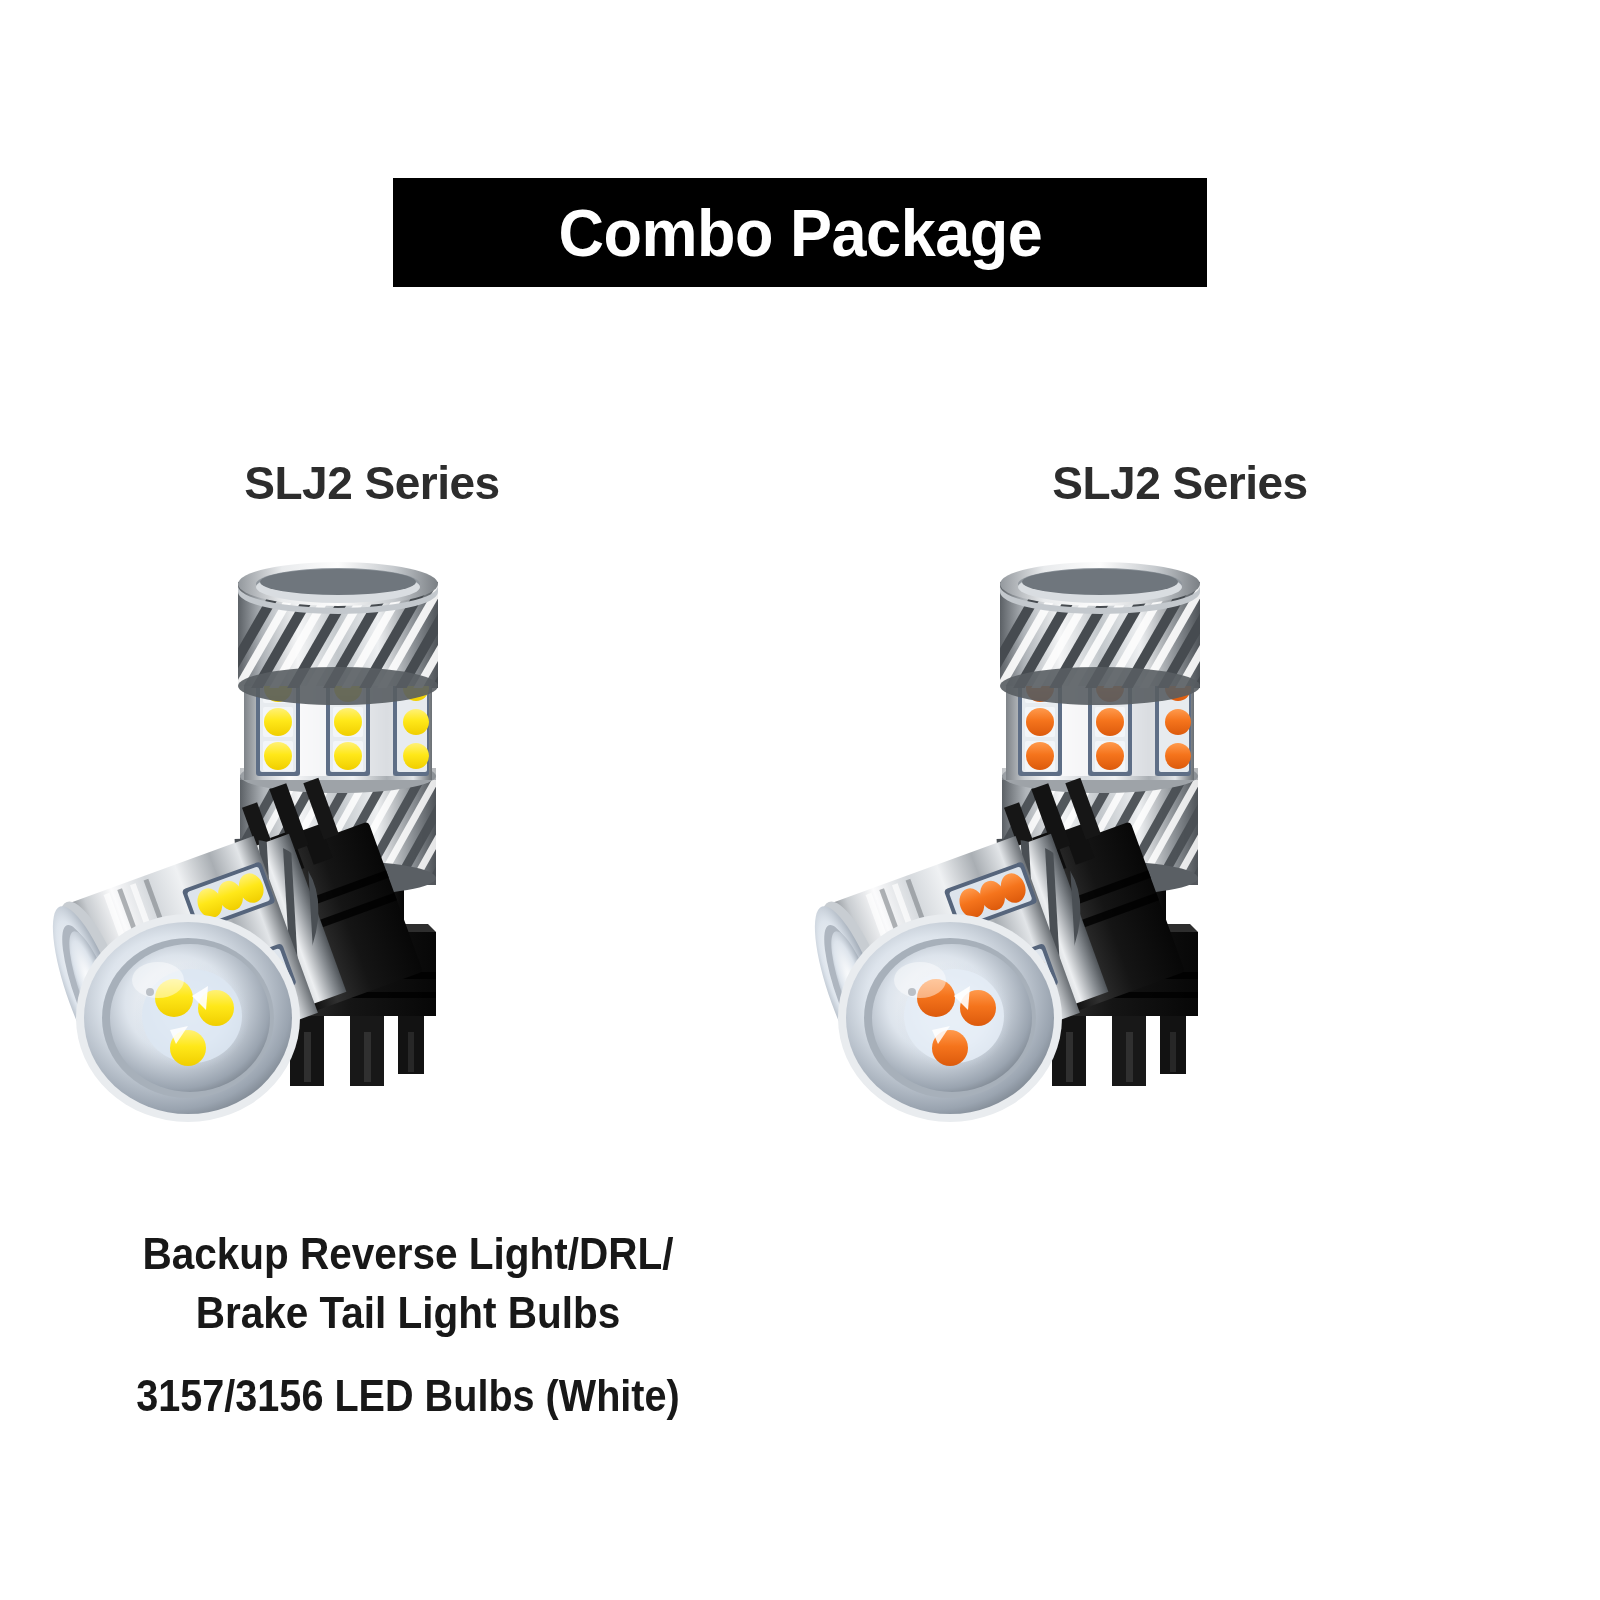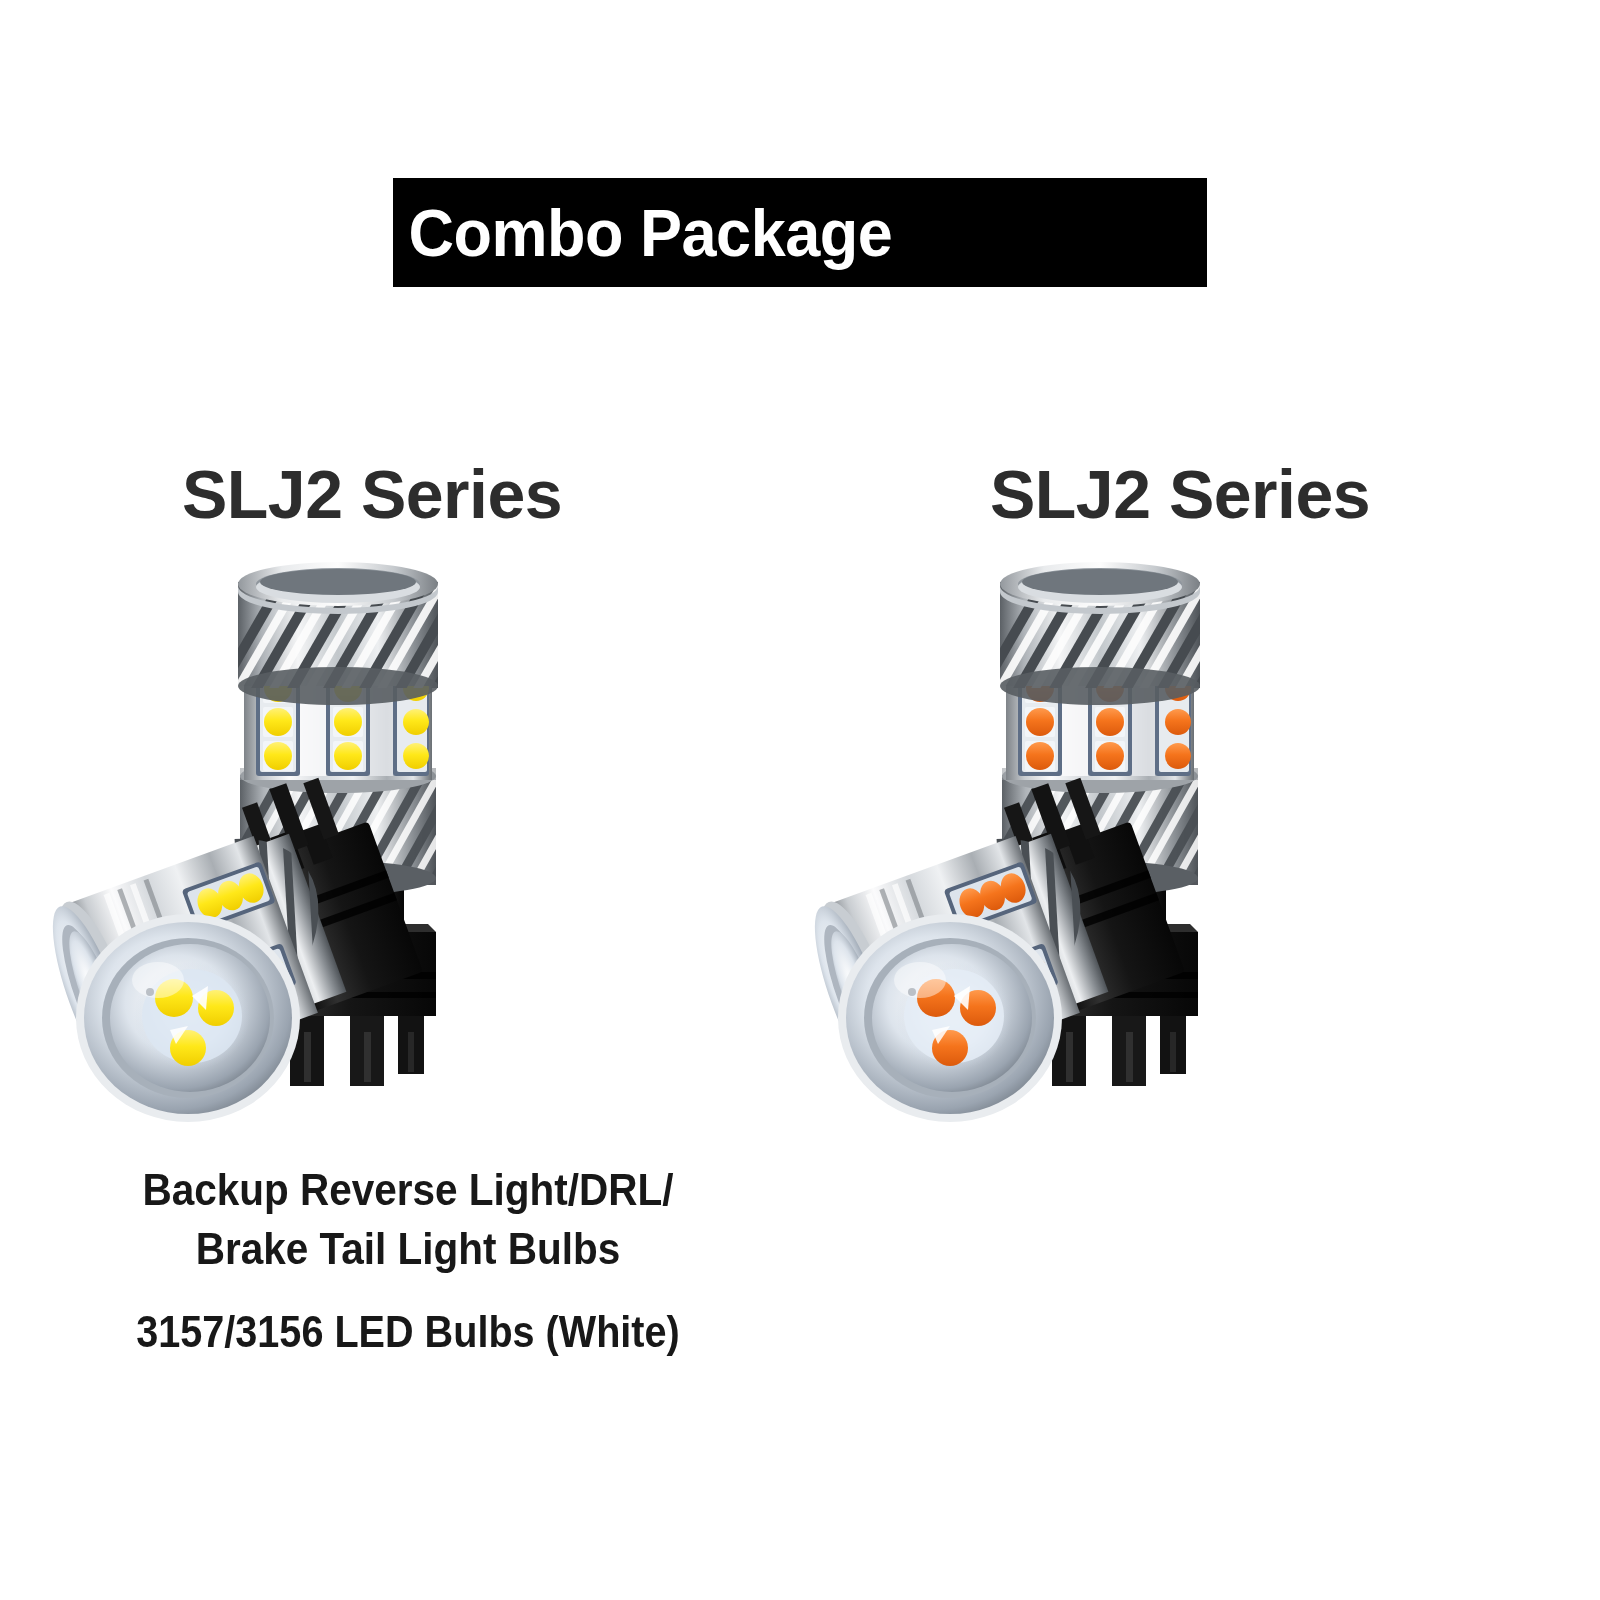--- a/index.html
+++ b/index.html
@@ -19,21 +19,21 @@
   
   #title-banner {
     position: absolute;
     left: 393px;
     top: 178px;
     width: 814px;
     height: 109px;
     background: #000000;
     display: flex;
     align-items: center;
-    justify-content: flex-start;
+    justify-content: center;
   }
   #title-banner .title-text {
     color: #ffffff;
     font-family: "Liberation Sans", sans-serif;
     font-weight: bold;
     font-size: 67px;
     letter-spacing: -0.5px;
     line-height: 1;
     transform: scaleX(0.94);
   }
@@ -47,33 +47,33 @@
   }
   #column-left  { left: 38px; }
   #column-right { left: 800px; }
 
   .series-heading {
     position: absolute;
     top: 20px;
     width: 100%;
     text-align: center;
     font-family: "Liberation Sans", sans-serif;
-    font-size: 68px;
+    font-size: 46px;
     font-weight: bold;
     color: #2d2d2d;
     letter-spacing: -0.5px;
     line-height: 1;
   }
   #column-left  .series-heading { transform: translateX(-36px); }
   #column-right .series-heading { transform: translateX(10px); }
 
   
   .caption-block {
     position: absolute;
-    top: 720px;
+    top: 784px;
     width: 100%;
     text-align: center;
   }
   .caption-main {
     font-family: "Liberation Sans", sans-serif;
     font-weight: bold;
     font-size: 45px;
     line-height: 1.32;
     color: #181818;
     transform: scaleX(0.90);

